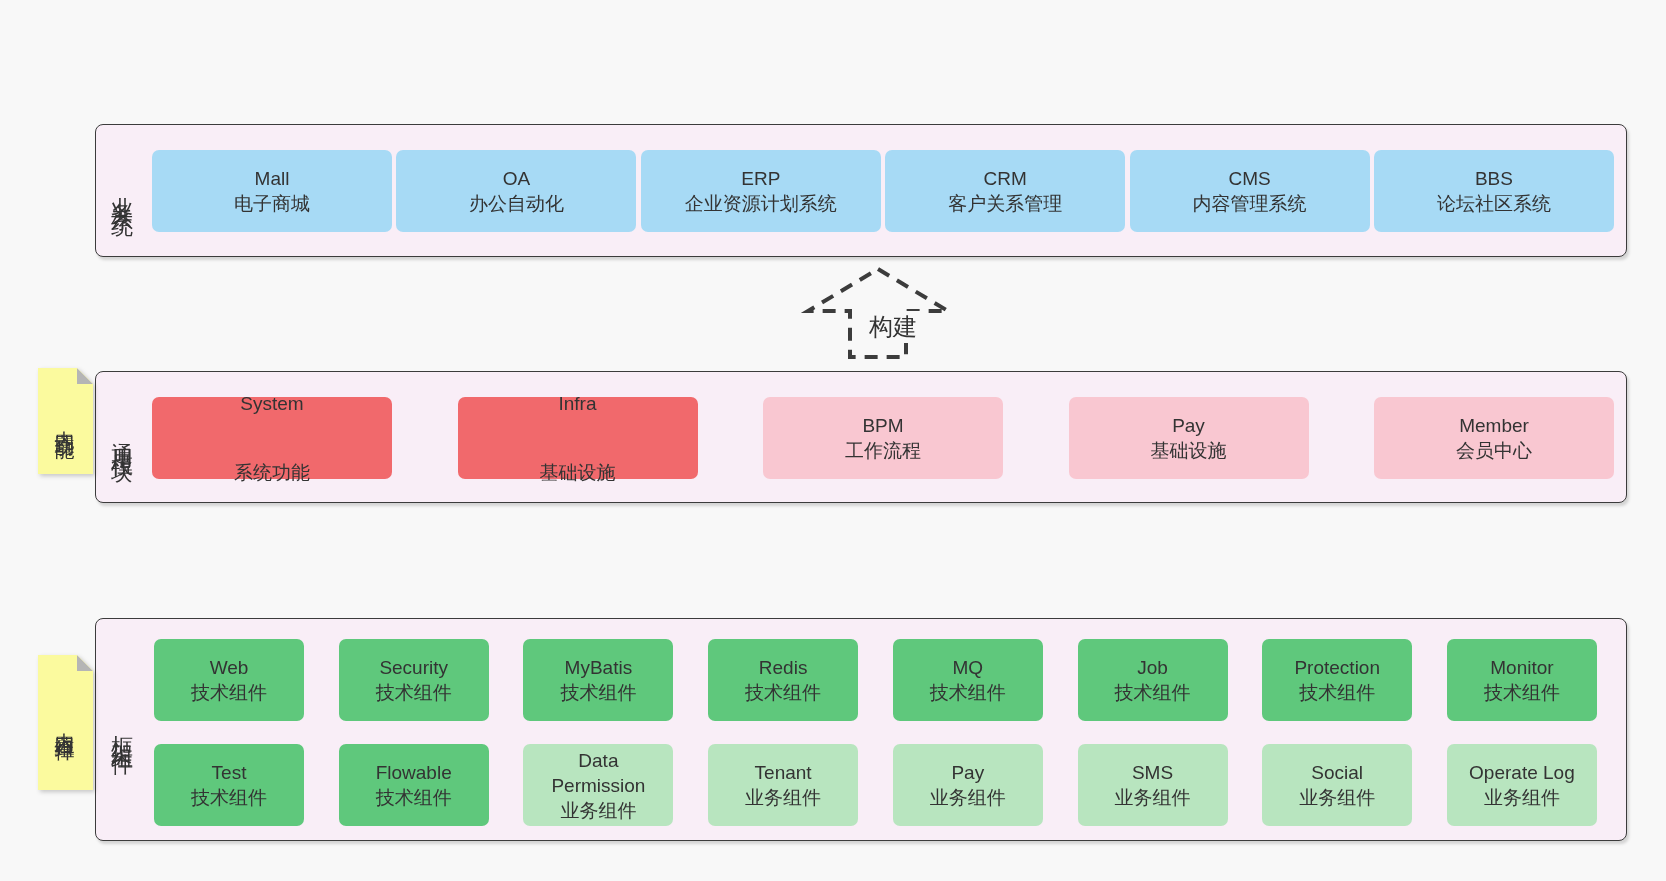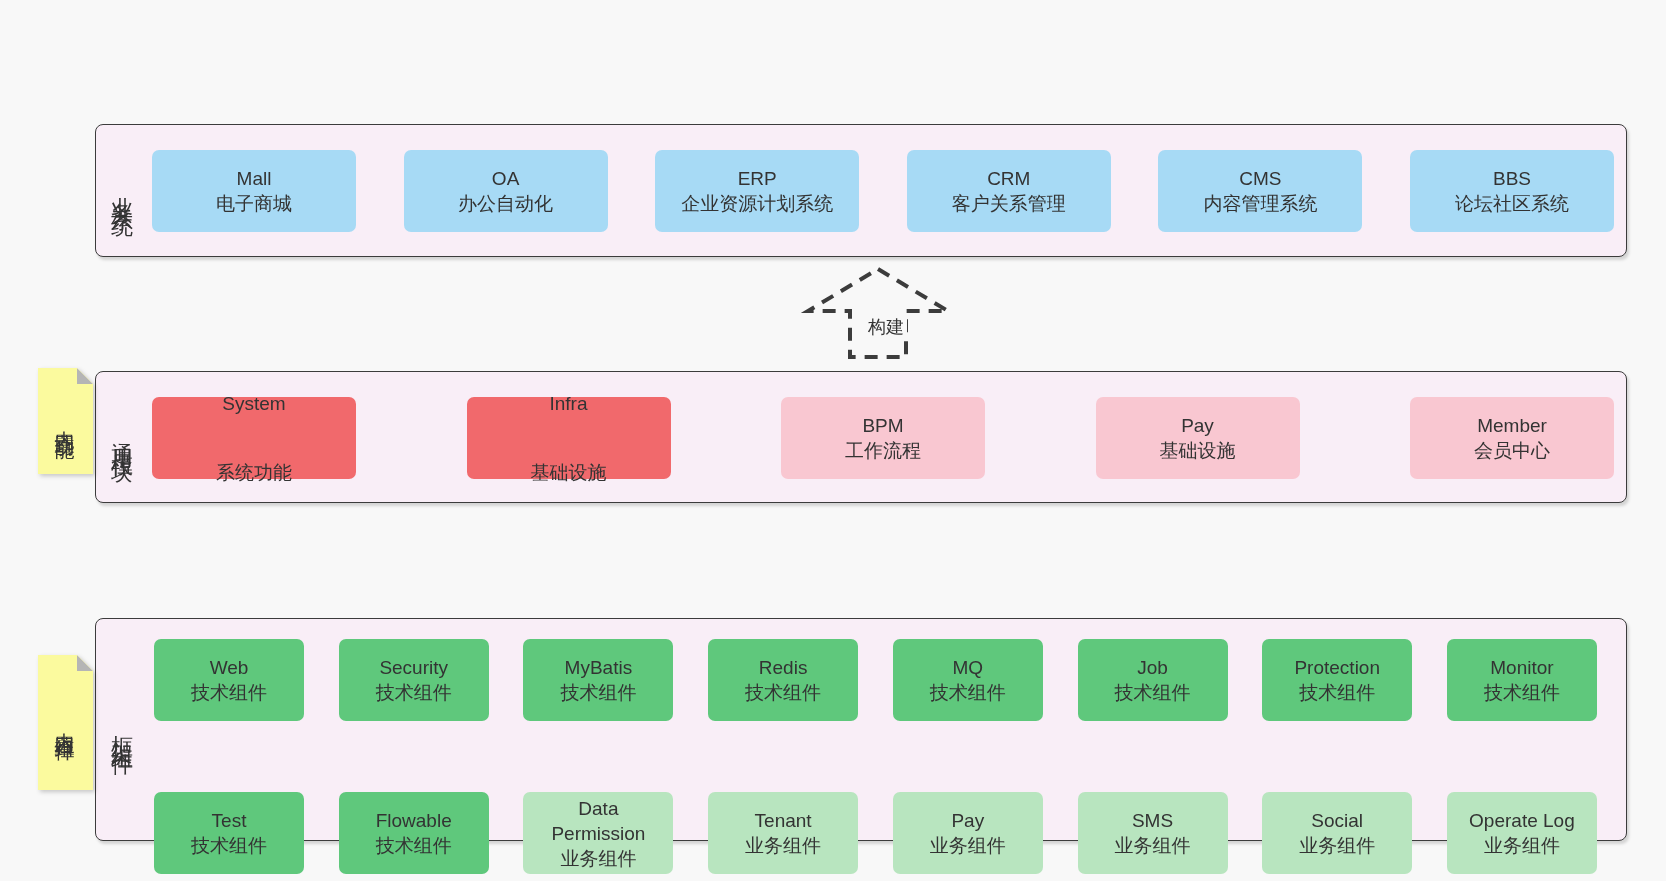--- a/index.html
+++ b/index.html
@@ -27,29 +27,29 @@
     writing-mode:vertical-lr;text-orientation:upright;
     font-size:22px;letter-spacing:6px;color:var(--text);
   }
   .row{
     position:absolute;left:0;right:0;
     display:flex;justify-content:space-between;box-sizing:border-box;
   }
   .row6{padding:0 12px 0 56px;top:25px;}
   .row8{padding:0 29px 0 58px;}
   .row8.r1{top:20px;}
-  .row8.r2{top:125px;margin-top:48px;}
+  .row8.r2{top:125px;}
   
   .node{
     box-sizing:border-box;height:82px;border-radius:7px;
     display:flex;flex-direction:column;align-items:center;justify-content:center;
     text-align:center;font-size:19px;line-height:25px;color:var(--text);
     padding:0 6px;
   }
-  .row6 .node{width:204px;}
+  .row6 .node{width:240px;}
   .row8 .node{width:150px;}
   .v-blue{background:var(--blue);}
   .v-red{background:var(--red);gap:44px;}
   .v-pink{background:var(--pink);}
   .v-green{background:var(--green-dark);}
   .v-green-light{background:var(--green-light);}
   
   .sticky{
     position:absolute;left:38px;width:55px;box-sizing:border-box;
     background:var(--sticky-yellow);
@@ -74,22 +74,22 @@
   
   .arrow{position:absolute;width:180px;height:105px;}
   .arrow1{left:790px;top:260px;}
   .arrow2{left:805px;top:507px;}
   .arrow svg{display:block;width:180px;height:105px;}
   .arrow path{
     fill:none;stroke:var(--band-border);stroke-width:4;
     stroke-dasharray:13 9;stroke-linejoin:miter;
   }
   .arrow-label{
-    position:absolute;left:96px;top:67px;transform:translate(-50%,-50%);
-    background:var(--page-bg);padding:0 3px;font-size:18px;white-space:nowrap;
+    position:absolute;left:103px;top:67px;transform:translate(-50%,-50%);
+    background:var(--page-bg);padding:0 3px;font-size:24px;white-space:nowrap;
   }
 </style>
 </head>
 <body>
 
 <div class="stage">
 
   <section class="band band-top">
     <div class="vlabel">业务系统</div>
     <div class="row row6">

